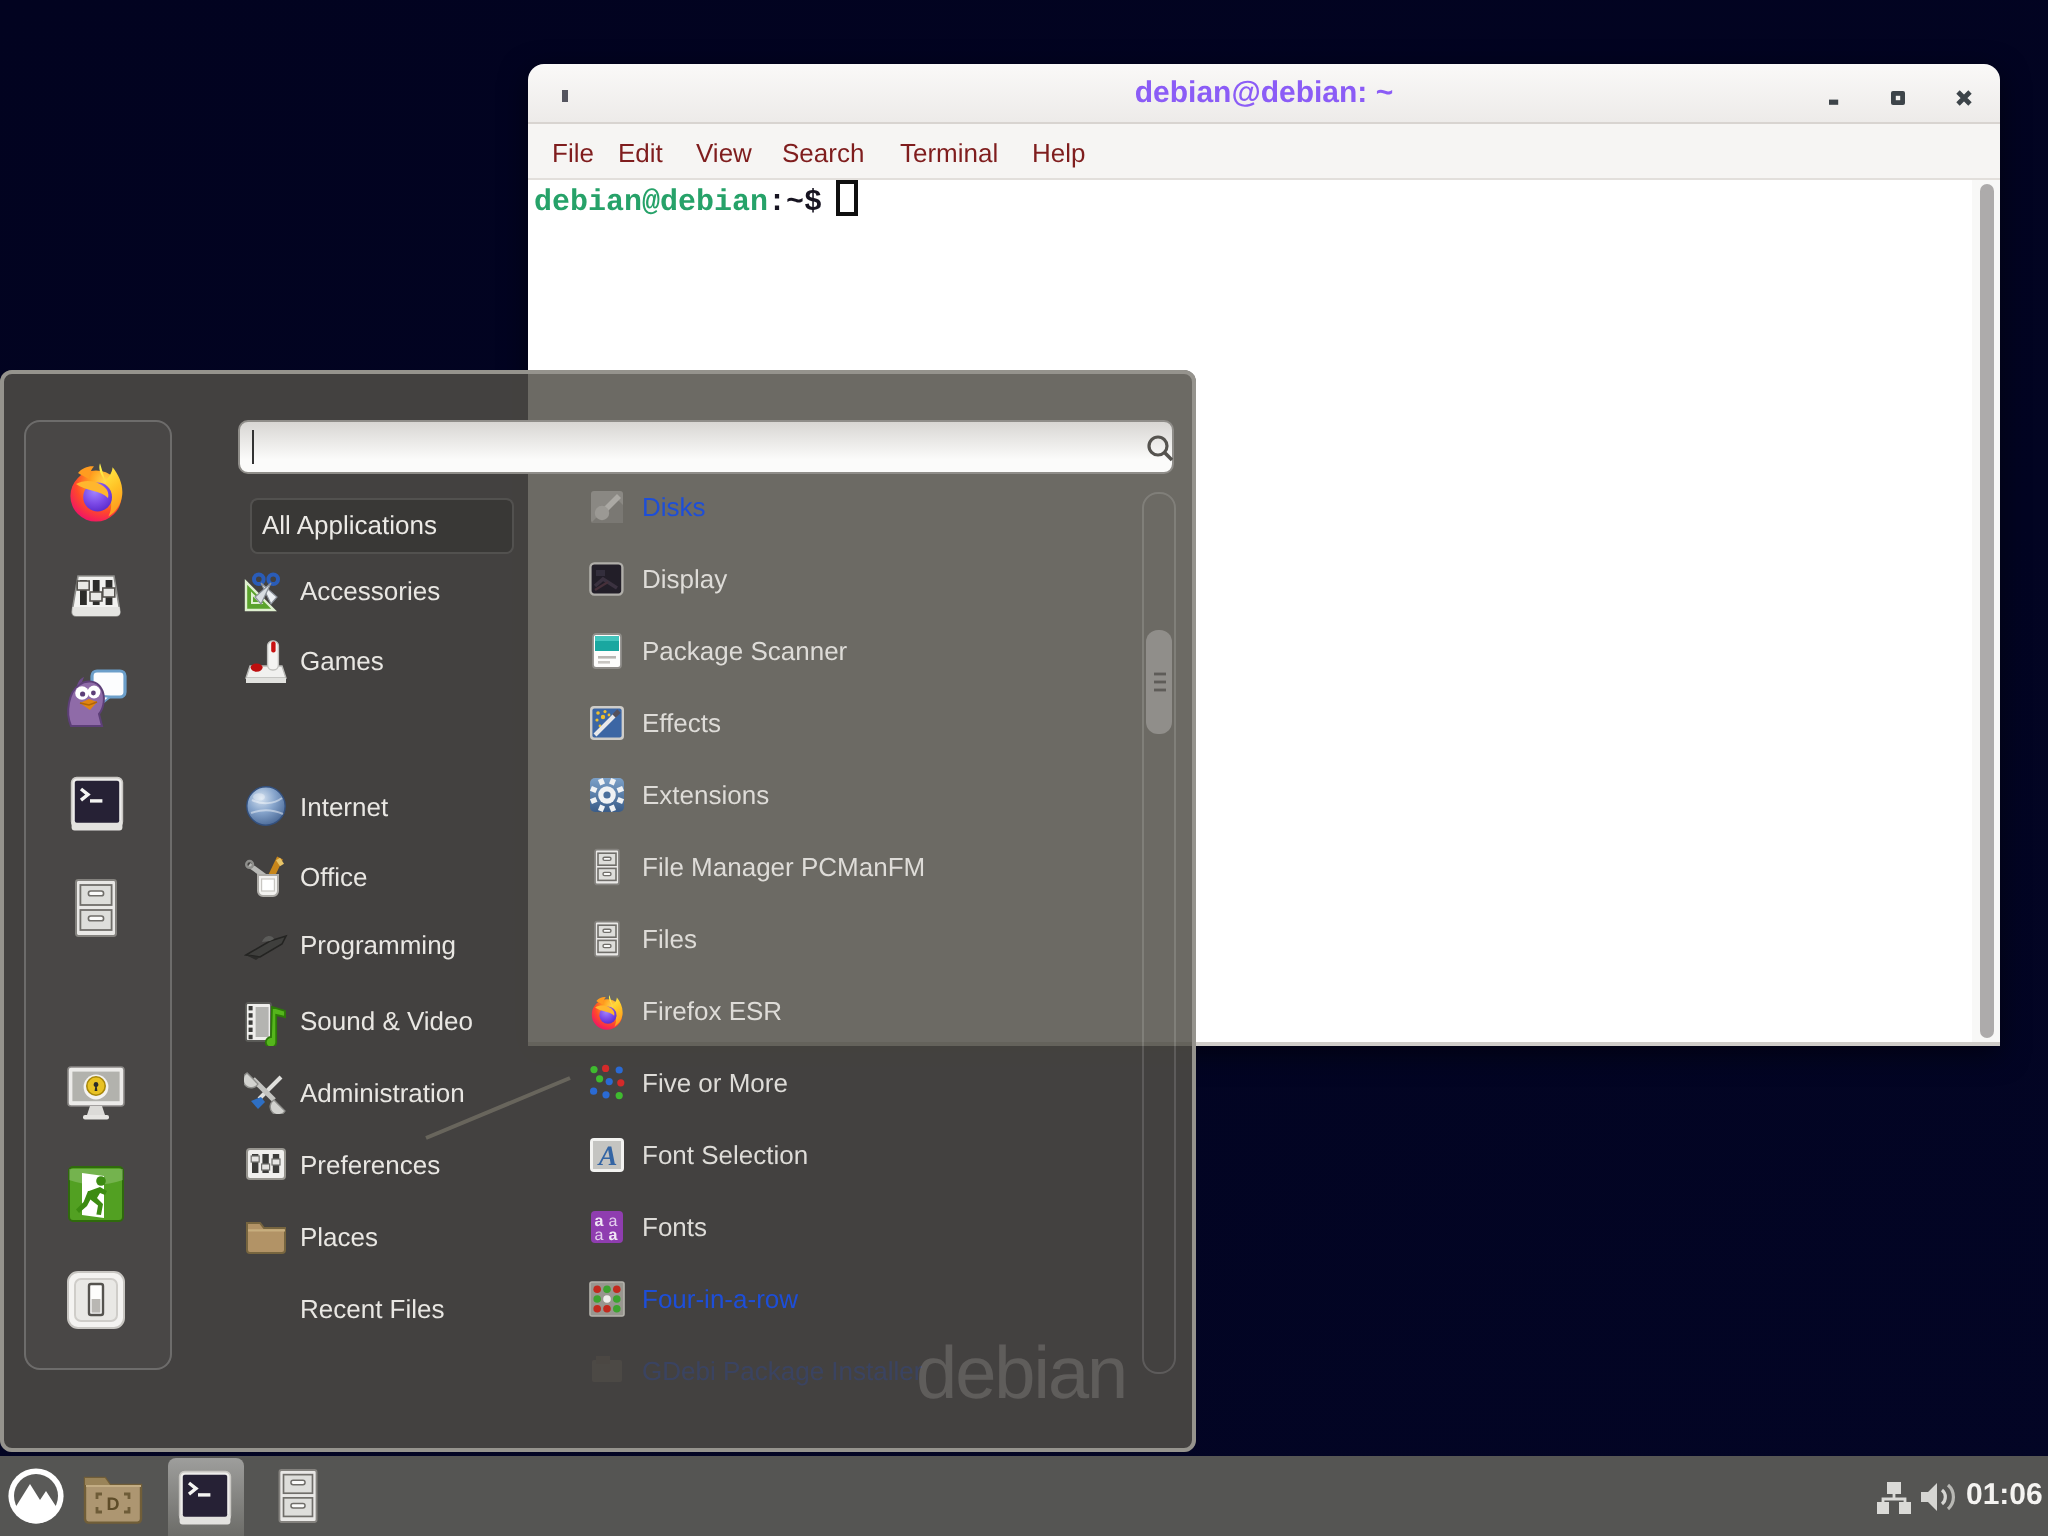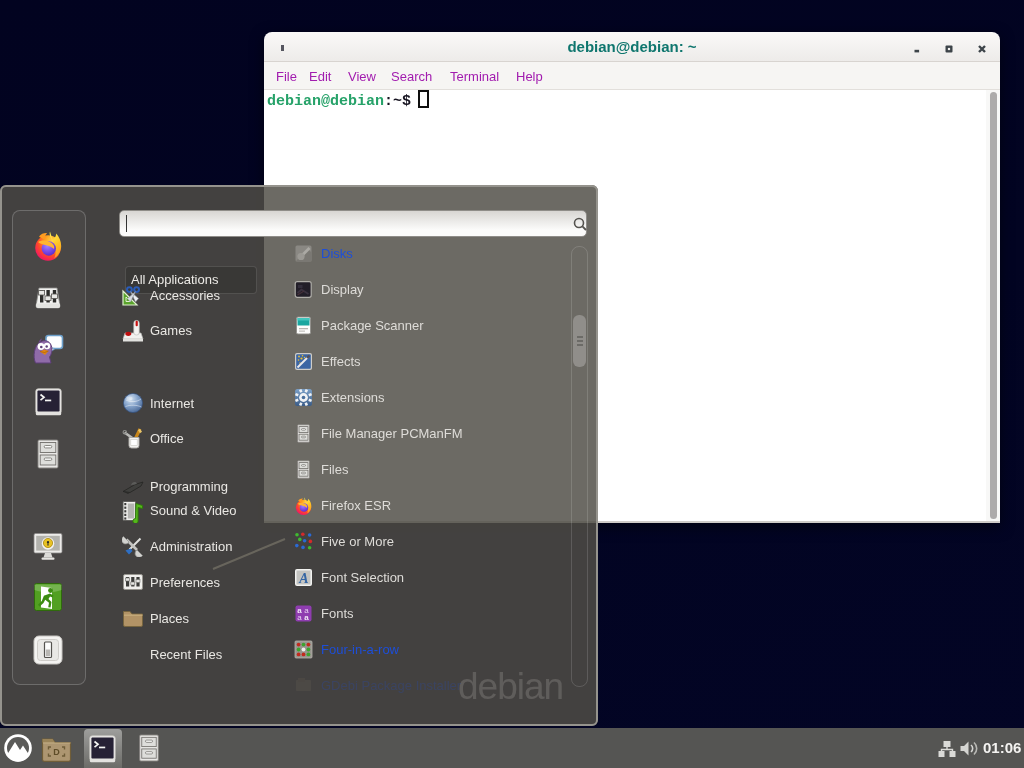--- a/index.html
+++ b/index.html
@@ -18,28 +18,28 @@
     box-shadow:0 4px 14px rgba(0,0,0,0.5);
   }
   #term .titlebar {
     left:0; top:0; width:736px; height:30px;
     background:linear-gradient(#faf9f8, #edebe9);
     border-radius:8px 8px 0 0;
     border-bottom:1px solid #d8d4d0;
   }
   #term .title {
     width:736px; top:6px; text-align:center;
-    font-size:15px; font-weight:bold; color:#0f766e;
+    font-size:15px; font-weight:bold; color:#8b5cf6;
   }
   #term .winicon { left:17px; top:13px; width:3px; height:6px; background:#55555f; }
   .wbtn { top:44px; width:8px; height:8px; }
   #term .menubar {
     left:0; top:30px; width:736px; height:28px;
     background:#f6f5f3; border-bottom:1px solid #e2dfdb;
-    font-size:13px; color:#a21caf;
+    font-size:13px; color:#7f1d1d;
   }
   #term .menubar span { position:absolute; top:7px; }
   #term .content {
     left:0; top:58px; width:736px; height:433px;
     background:#ffffff;
     border-bottom:2px solid #cfccc8;
   }
   #term .prompt {
     left:3px; top:3px;
     font-family:"Liberation Mono", monospace;
@@ -71,21 +71,21 @@
     background:rgba(255,255,255,0.035);
     border-radius:8px;
   }
   #menu .searchbox {
     left:119px; top:25px; width:468px; height:27px;
     background:linear-gradient(#d8d6d3, #fbfbfa 75%);
     border:1px solid #8f8d89; border-radius:5px;
   }
   #menu .searchbox .caret { left:6px; top:4px; width:1px; height:17px; background:#333; }
   #menu .allapps {
-    left:125px; top:81px; width:132px; height:28px;
+    left:125px; top:64px; width:132px; height:28px;
     background:rgba(18,18,16,0.20);
     border:1px solid rgba(255,255,255,0.13);
     border-radius:4px;
     color:#eceae6; font-size:13px; line-height:26px; padding-left:5px;
   }
   .cat { position:absolute; left:122px; width:170px; height:24px; }
   .cat .ci { position:absolute; left:0; top:0; width:22px; height:24px; }
   .cat .ct {
     position:absolute; left:28px; top:4px;
     font-size:13px; color:#e9e7e3; white-space:nowrap;
@@ -232,21 +232,21 @@
       <span class="ci"><svg width="22" height="22" viewBox="0 0 22 22">
 <path d="M2.5 5.5 L11 11.5" stroke="#b9b9b6" stroke-width="2.6"></path>
 <circle cx="2.8" cy="5.2" r="1.7" fill="none" stroke="#8e8e8b" stroke-width="1.2"></circle>
 <path d="M18 2 L12.5 13.5" stroke="#c8861a" stroke-width="3.2"></path>
 <path d="M17 2.5 L19 5.5" stroke="#e8c468" stroke-width="2.4"></path>
 <path d="M7 10.5 h10 v8 a2.5 2.5 0 0 1 -2.5 2.5 h-5 a2.5 2.5 0 0 1 -2.5 -2.5 Z" fill="#f3f2f0" stroke="#aeaca8" stroke-width="1"></path>
 <rect x="8.8" y="12.5" width="6.4" height="6" fill="#ffffff" stroke="#c8c6c2" stroke-width="0.6"></rect>
 </svg></span>
       <span class="ct">Office</span>
     </div>
-<div class="cat" style="top:290px">
+<div class="cat" style="top:276px">
       <span class="ci"><svg width="22" height="22" viewBox="0 0 22 22">
 <path d="M1 16.5 L13 9.5 L21 7 L19 11 L8 17.5 Z" fill="#3f3f3d" stroke="#242422" stroke-width="0.8"></path>
 <path d="M9 10 C10 6.5,14 6,15 8.5 L13 9.5 Z" fill="#5c5c5a"></path>
 <path d="M1 16.5 L8 17.5 L6 19 Z" fill="#2b2b29"></path>
 </svg></span>
       <span class="ct">Programming</span>
     </div>
 <div class="cat" style="top:314px">
       <span class="ci"><svg width="22" height="24" viewBox="0 0 22 24">
 <rect x="1" y="2.5" width="12.5" height="19" rx="1" fill="#efeeec" stroke="#5a5a57" stroke-width="0.9"></rect>

